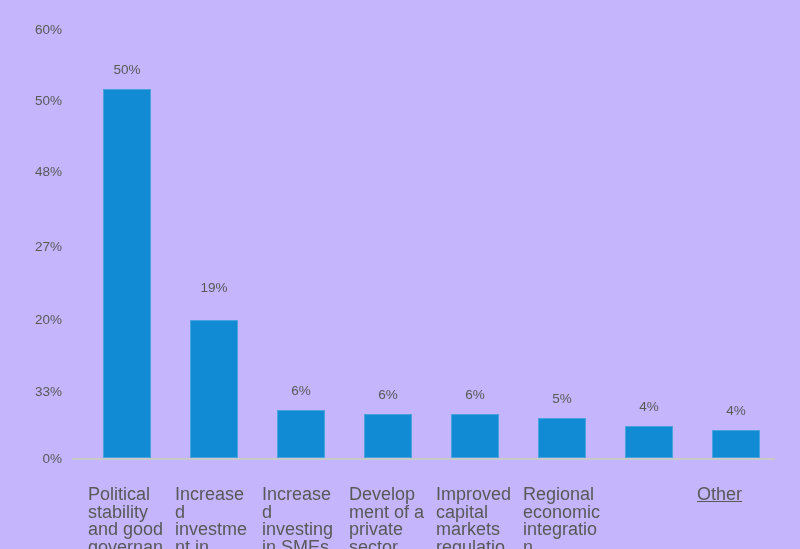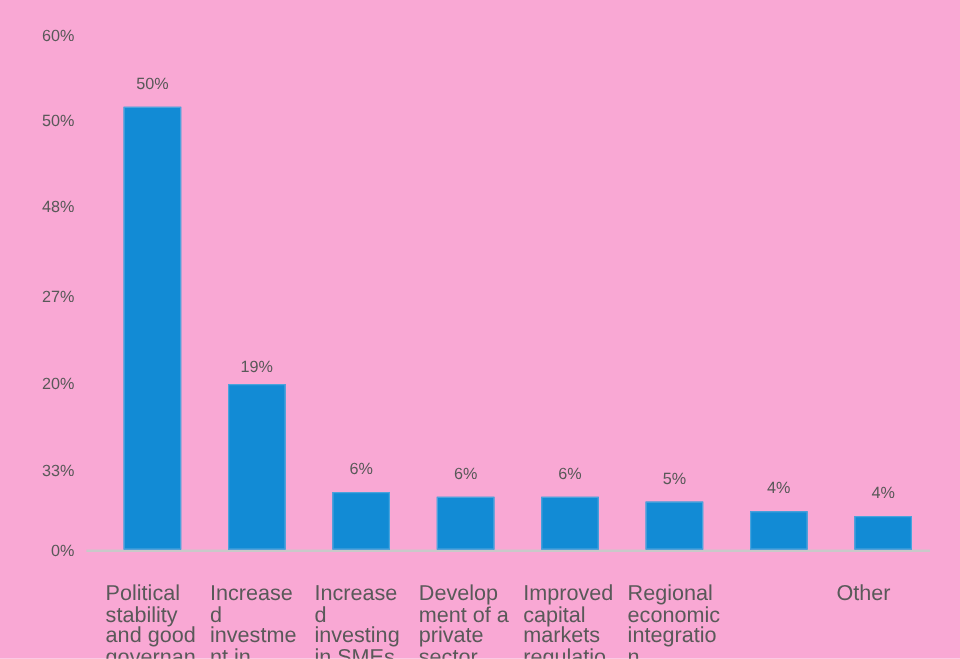--- a/index.html
+++ b/index.html
@@ -7,21 +7,21 @@
     width: 800px;
     height: 549px;
     background: #ffffff;
     font-family: "Liberation Sans", sans-serif;
     overflow: hidden;
   }
   #chart-root {
     position: relative;
     width: 800px;
     height: 549px;
-    background: #f9a8d4;
+    background: #c4b5fd;
   }
 
   
   #y-axis {
     position: absolute;
     left: 0;
     top: 0;
     width: 72px;
     height: 549px;
   }
@@ -124,21 +124,21 @@
     <div id="axis-line"></div>
 
     <div id="bars-layer">
 
       <div class="bar-group" style="left:31px; width:48px;">
         <div class="bar-value" style="bottom:382px;">50%</div>
         <div class="bar-rect" style="height:369px;"></div>
       </div>
 
       <div class="bar-group" style="left:118px; width:48px;">
-        <div class="bar-value" style="bottom:146px;">19%</div>
+        <div class="bar-value" style="bottom:164px;">19%</div>
         <div class="bar-rect" style="height:138px;"></div>
       </div>
 
       <div class="bar-group" style="left:205px; width:48px;">
         <div class="bar-value" style="bottom:61px;">6%</div>
         <div class="bar-rect" style="height:48px;"></div>
       </div>
 
       <div class="bar-group" style="left:292px; width:48px;">
         <div class="bar-value" style="bottom:57px;">6%</div>
@@ -167,17 +167,17 @@
 
     </div>
 
     <div id="x-labels">
       <div class="x-label" style="left:16px; width:78px;">Political stability and good governance</div>
       <div class="x-label" style="left:103px; width:78px;">Increased investment in infrastructure</div>
       <div class="x-label" style="left:277px; width:78px;">Development of a private sector</div>
       <div class="x-label" style="left:190px; width:78px;">Increased investing in SMEs</div>
       <div class="x-label" style="left:364px; width:78px;">Improved capital markets regulation</div>
       <div class="x-label" style="left:451px; width:78px;">Regional economic integration</div>
-      <div class="x-label" style="left:625px; width:78px;">Other</div>
+      <div class="x-label" style="left:625px; width:78px;text-decoration:underline;">Other</div>
     </div>
 
   </div>
 </div>
 
 </body></html>

